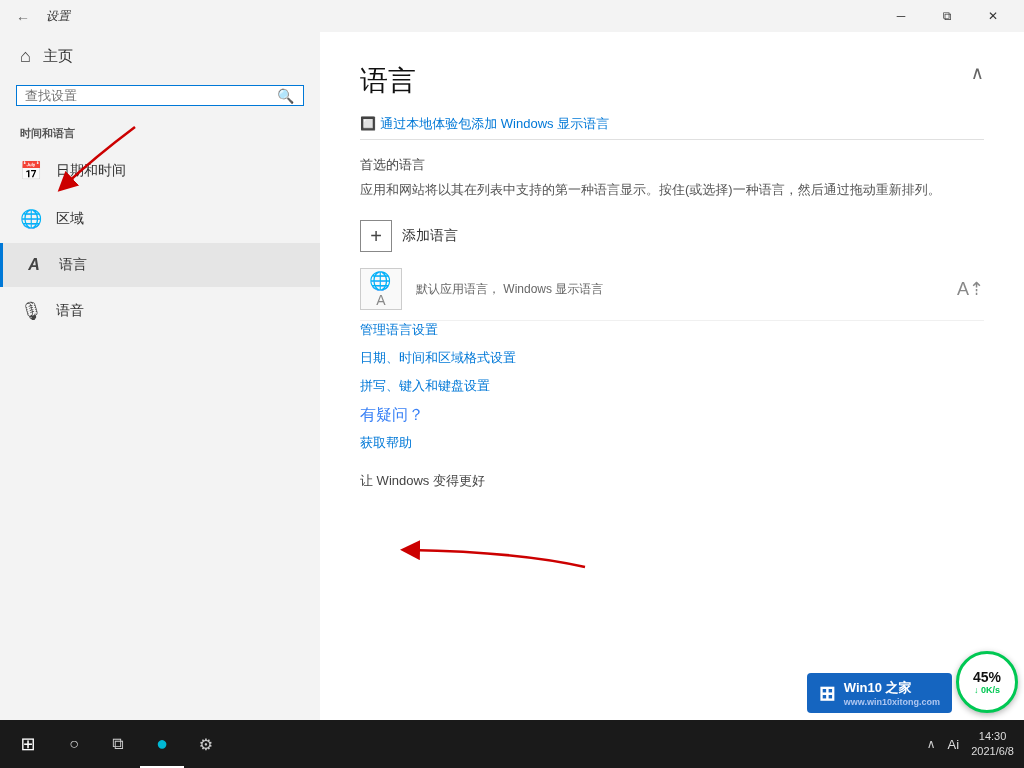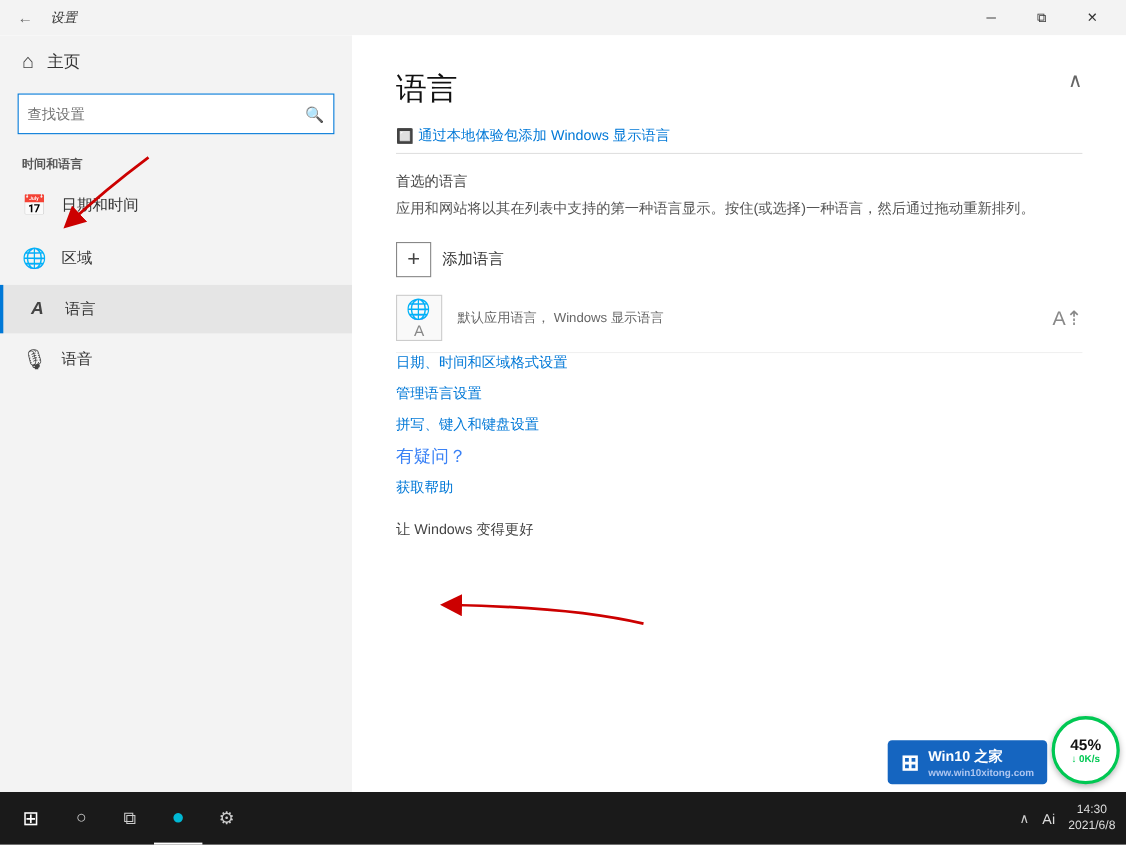--- a/index.html
+++ b/index.html
@@ -99,21 +99,21 @@
     }
 
     
     .search-box {
       margin: 4px 16px 12px 16px;
       position: relative;
       border: 1.5px solid #0078d7;
       background: #fff;
       display: flex;
       align-items: center;
-      height: 37px;
+      height: 21px;
     }
     .search-input {
       border: none;
       outline: none;
       flex: 1;
       font-size: 13px;
       padding: 0 8px;
       color: #333;
       background: transparent;
     }
@@ -543,22 +543,22 @@
         </div>
         <div class="lang-info">
           <div class="lang-sub">默认应用语言，  Windows 显示语言</div>
         </div>
         <div class="lang-actions">
           <span class="lang-action-icon" style="font-size:18px;color:#888;">A⇡</span>
         </div>
       </div>
 
       
+      <a class="related-link">管理语言设置</a>
       <a class="related-link">日期、时间和区域格式设置</a>
-      <a class="related-link">管理语言设置</a>
       <a class="related-link">拼写、键入和键盘设置</a>
 
       
       <h2 class="faq-title">有疑问？</h2>
       <a class="related-link">获取帮助</a>
 
       
       <div class="bottom-section">
         <span>让 Windows 变得更好</span>
       </div>

